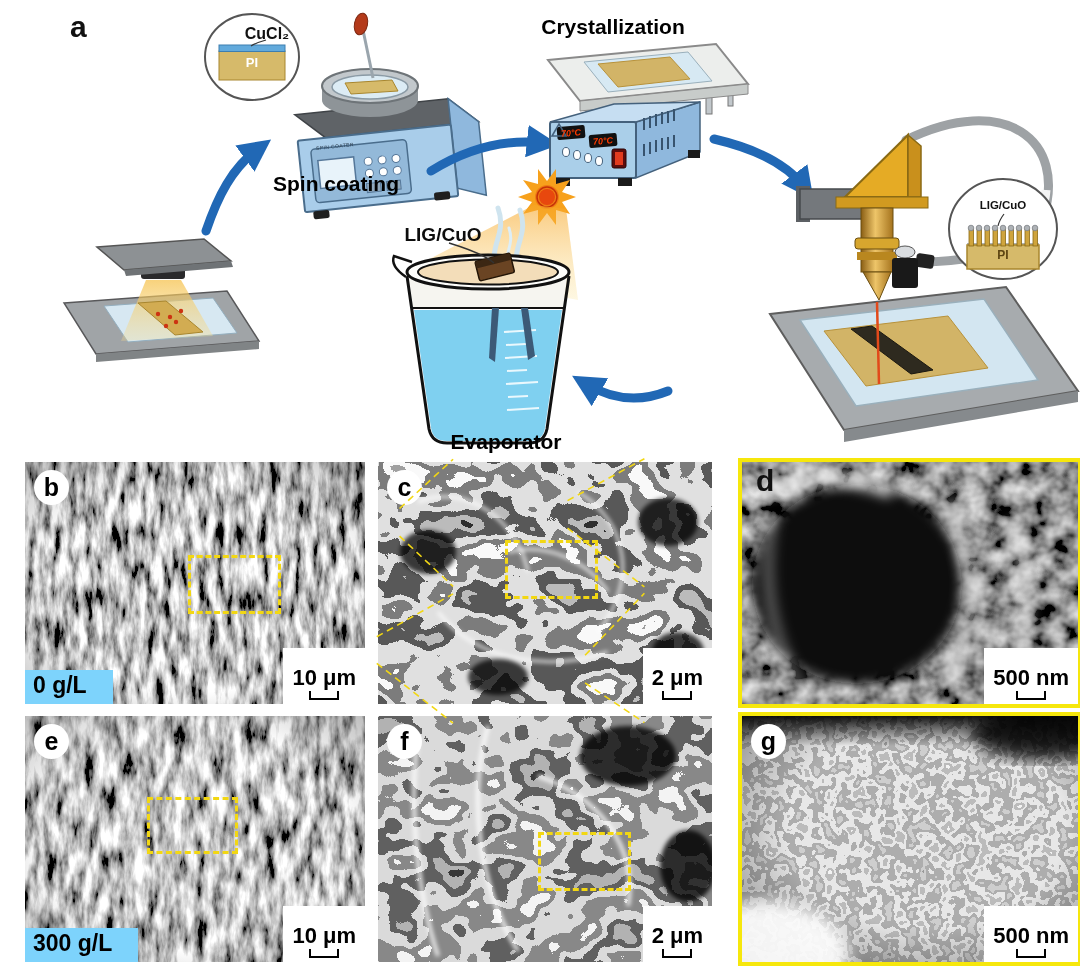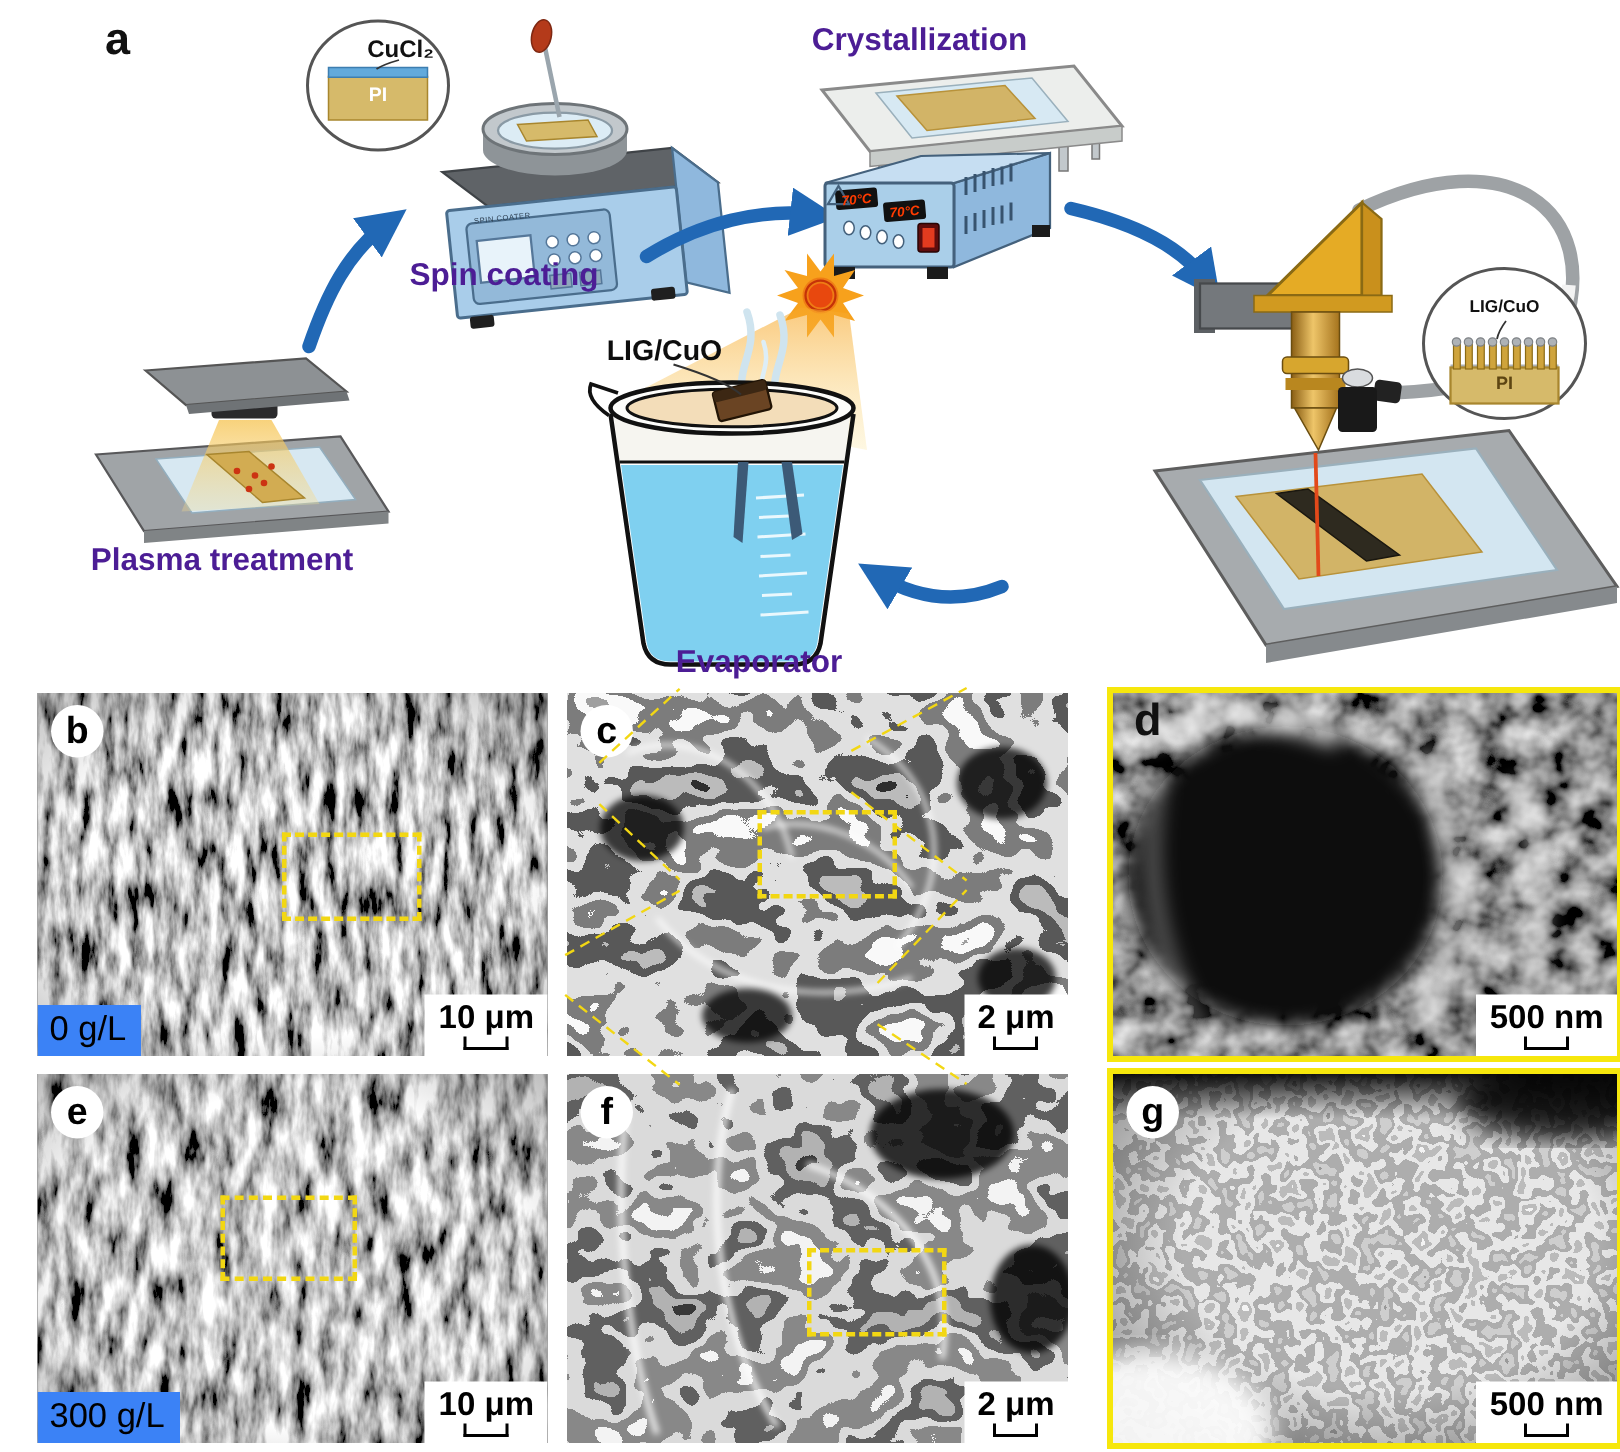--- a/index.html
+++ b/index.html
@@ -1,39 +1,39 @@
 <!DOCTYPE html>
 <html><head>
 <meta charset="utf-8">
 <style>
   html,body{margin:0;padding:0;background:#ffffff;}
   #page{position:relative;width:1080px;height:968px;background:#fff;overflow:hidden;
         font-family:"Liberation Sans",sans-serif;color:#111;}
   .abs{position:absolute;}
   .ctr{transform:translateX(-50%);white-space:nowrap;}
-  .step-label{font-size:21px;font-weight:700;color:#4c1d95;}
+  .step-label{font-size:21px;font-weight:700;color:#000000;}
   .small-label{font-size:19px;font-weight:700;color:#0d0d0d;}
   .panel-letter-a{font-size:30px;font-weight:700;}
   .inset-label{font-size:16px;font-weight:700;}
   .pi-label{font-size:13px;font-weight:700;color:#ffffff;}
   .pi-label-dark{font-size:12px;font-weight:700;color:#5d4512;}
   .machine-text{font-size:5px;letter-spacing:.4px;color:#2c3e50;transform:rotate(-6deg);}
   .led{font-size:9px;font-style:italic;font-weight:700;color:#ff3b00;
        display:flex;align-items:center;justify-content:center;}
   
   .sem-panel{position:absolute;overflow:hidden;background:#3a3a3a;}
   .sem-panel svg{position:absolute;left:0;top:0;}
   .hl-border{border:4px solid #f6e70c;box-sizing:border-box;}
   .badge{position:absolute;left:9px;top:8px;width:35px;height:35px;border-radius:50%;
          background:#fff;display:flex;align-items:center;justify-content:center;
          font-weight:700;font-size:25px;color:#000;z-index:3;}
   .letter-plain{position:absolute;left:14px;top:2px;font-weight:700;font-size:30px;color:#111;z-index:3;}
-  .sample{position:absolute;left:0;bottom:0;background:#3b82f6;padding:2px 10px 5px 8px;
-          font-weight:400;font-size:23px;color:#000;z-index:3;}
-  .scale{position:absolute;right:0;bottom:0;background:#fff;padding:3px 9px 3px 9px;
+  .sample{position:absolute;left:0;bottom:0;background:#7dd3fc;padding:2px 26px 5px 8px;
+          font-weight:700;font-size:23px;color:#000;z-index:3;}
+  .scale{position:absolute;right:0;bottom:0;background:#fff;padding:18px 9px 3px 9px;
          text-align:center;z-index:3;}
   .scale-text{font-weight:700;font-size:22px;color:#000;line-height:23px;}
   .bracket{margin:2px auto 1px auto;width:26px;height:7px;
            border-left:2.5px solid #000;border-right:2.5px solid #000;border-bottom:2.5px solid #000;}
   .roi{position:absolute;border:3px dashed #f2d713;z-index:2;}
   .overlay-svg{position:absolute;pointer-events:none;z-index:6;}
 </style>
 </head>
 <body>
 
@@ -249,21 +249,20 @@
   <div class="abs panel-letter-a" style="left:70px;top:10px;">a</div>
   <div class="abs ctr inset-label" style="left:267px;top:25px;">CuCl₂</div>
   <div class="abs ctr pi-label" style="left:252px;top:55px;">PI</div>
   <div class="abs machine-text" style="left:316px;top:143px;">SPIN COATER</div>
   <div class="abs ctr step-label" style="left:336px;top:172px;">Spin coating</div>
   <div class="abs ctr step-label" style="left:613px;top:15px;">Crystallization</div>
   <div class="abs led" style="left:557px;top:126px;width:28px;height:13px;transform:rotate(-5deg);">70°C</div>
   <div class="abs led" style="left:589px;top:134px;width:28px;height:13px;transform:rotate(-5deg);">70°C</div>
   <div class="abs ctr small-label" style="left:443px;top:224px;">LIG/CuO</div>
   <div class="abs ctr step-label" style="left:506px;top:430px;">Evaporator</div>
-  <div class="abs ctr step-label" style="left:148px;top:362px;">Plasma treatment</div>
   <div class="abs ctr" style="left:1003px;top:199px;font-size:11.5px;font-weight:700;">LIG/CuO</div>
   <div class="abs ctr pi-label-dark" style="left:1003px;top:248px;">PI</div>
 
   <div class="sem-panel" style="left:25px;top:462px;width:340px;height:242px;">
     <svg width="340" height="242">
       <defs>
         <filter id="nB">
             <feTurbulence type="fractalNoise" baseFrequency="0.115 0.032" numOctaves="4" seed="3"></feTurbulence>
           <feColorMatrix type="matrix" values="1 0 0 0 0 1 0 0 0 0 1 0 0 0 0 0 0 0 0 1"></feColorMatrix>
           <feComponentTransfer>

